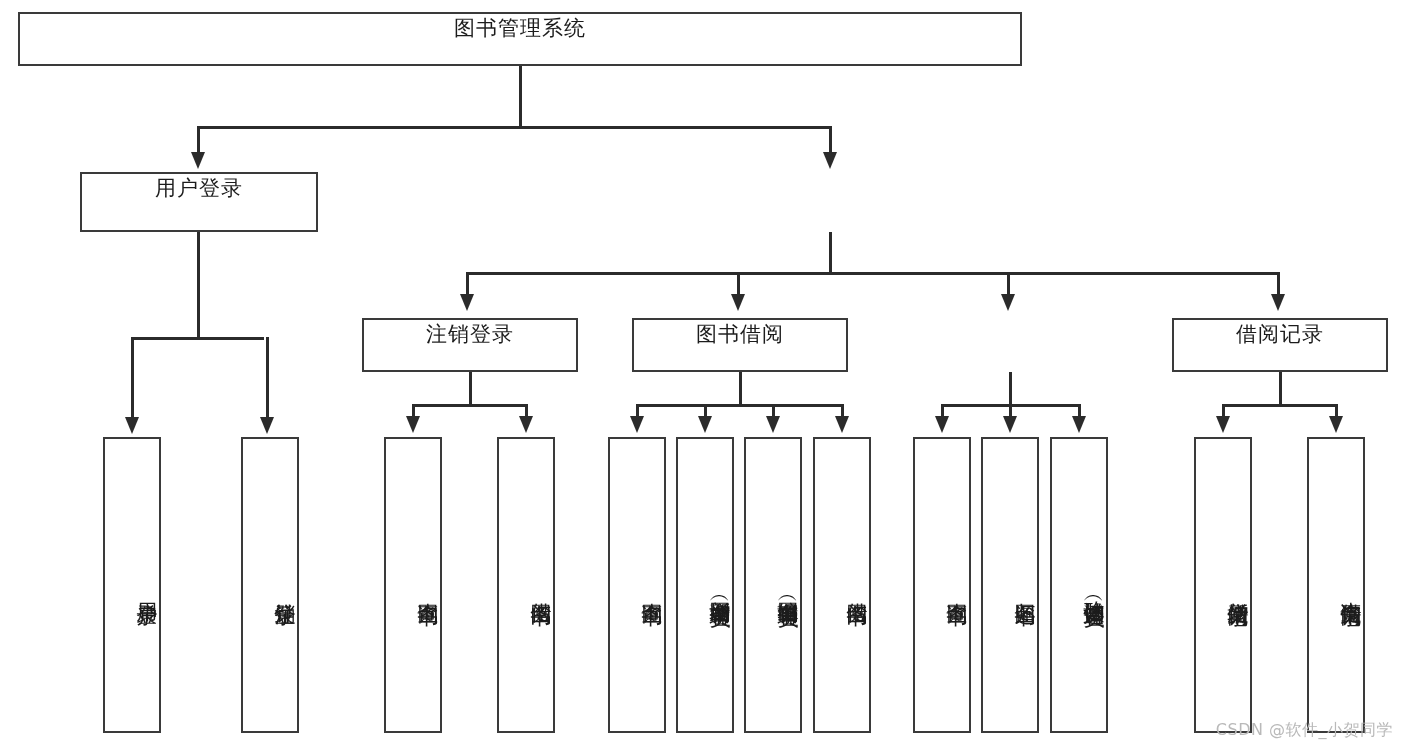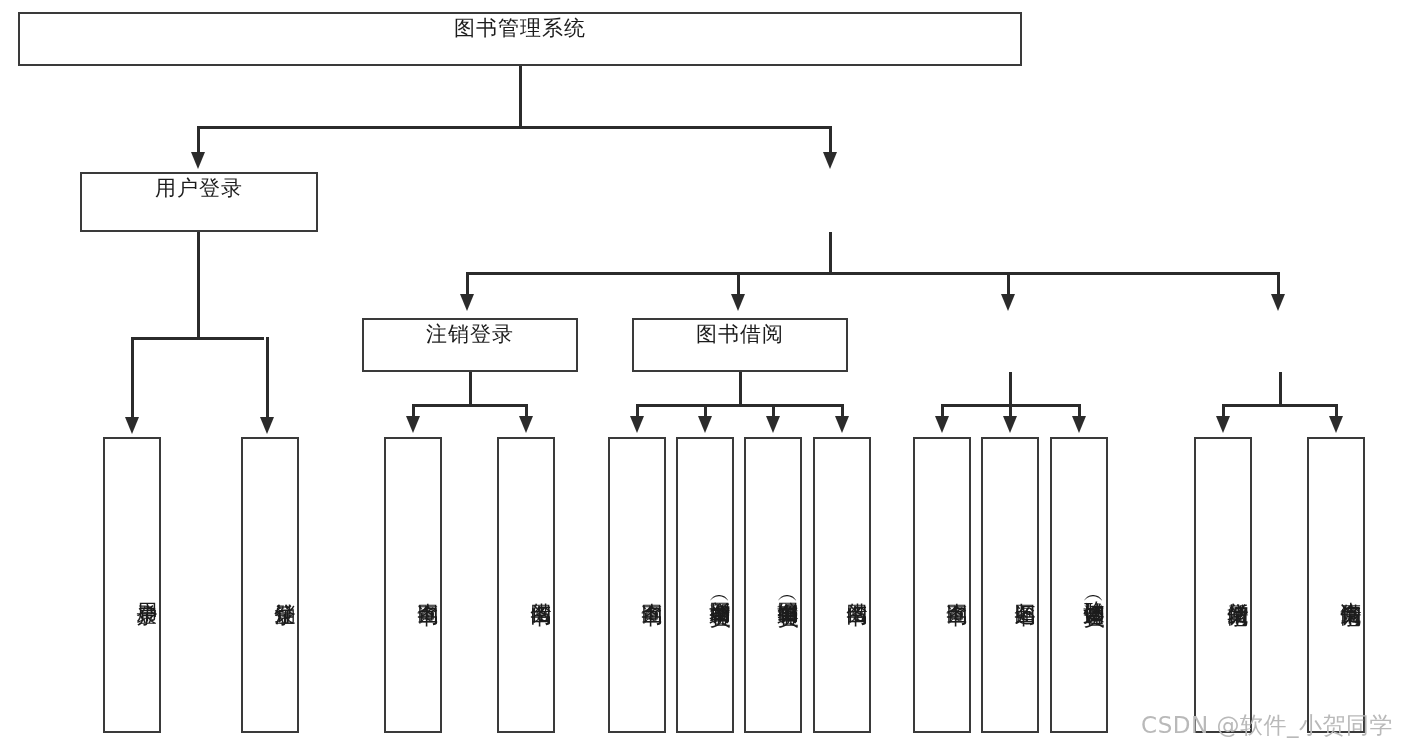--- a/index.html
+++ b/index.html
@@ -55,21 +55,21 @@
     width: 0;
     height: 0;
     border-left: 7px solid transparent;
     border-right: 7px solid transparent;
     border-top: 17px solid #2b2b2b;
   }
   .watermark {
     position: absolute;
     right: 12px;
     bottom: 6px;
-    font-size: 23px;
+    font-size: 16px;
     color: #b9b9b9;
     white-space: nowrap;
     letter-spacing: 0.5px;
     margin-left: 25px;
   }
 </style>
 </head>
 <body>
 
 <div id="canvas">
@@ -108,20 +108,23 @@
   <div class="arrow" style="left:1001px; top:294px;"></div>
   <div class="edge v" style="left:1277px; top:272px; height:24px;"></div>
   <div class="arrow" style="left:1271px; top:294px;"></div>
 
   <div class="node h" style="left:362px; top:318px; width:216px; height:54px;">
     <span>注销登录</span>
   </div>
   <div class="node h" style="left:632px; top:318px; width:216px; height:54px;">
     <span>图书借阅</span>
   </div>
+  <div class="node h" style="left:1172px; top:318px; width:216px; height:54px;">
+    <span>借阅记录</span>
+  </div>
 
   <div class="edge v" style="left:469px; top:372px; height:34px;"></div>
   <div class="edge h" style="left:412px; top:404px; width:115px;"></div>
   <div class="edge v" style="left:412px; top:404px; height:14px;"></div>
   <div class="arrow" style="left:406px; top:416px;"></div>
   <div class="edge v" style="left:525px; top:404px; height:14px;"></div>
   <div class="arrow" style="left:519px; top:416px;"></div>
 
   <div class="edge v" style="left:739px; top:372px; height:34px;"></div>
   <div class="edge h" style="left:636px; top:404px; width:208px;"></div>

